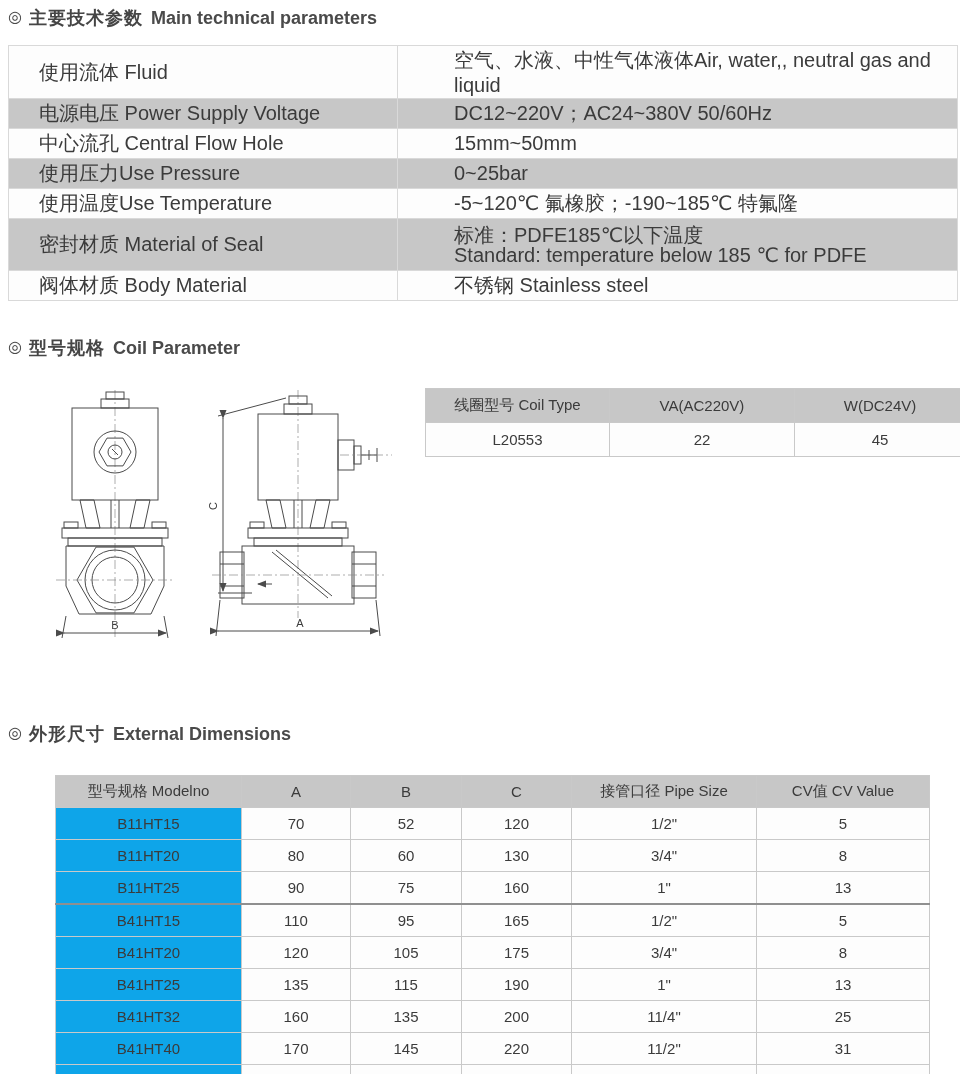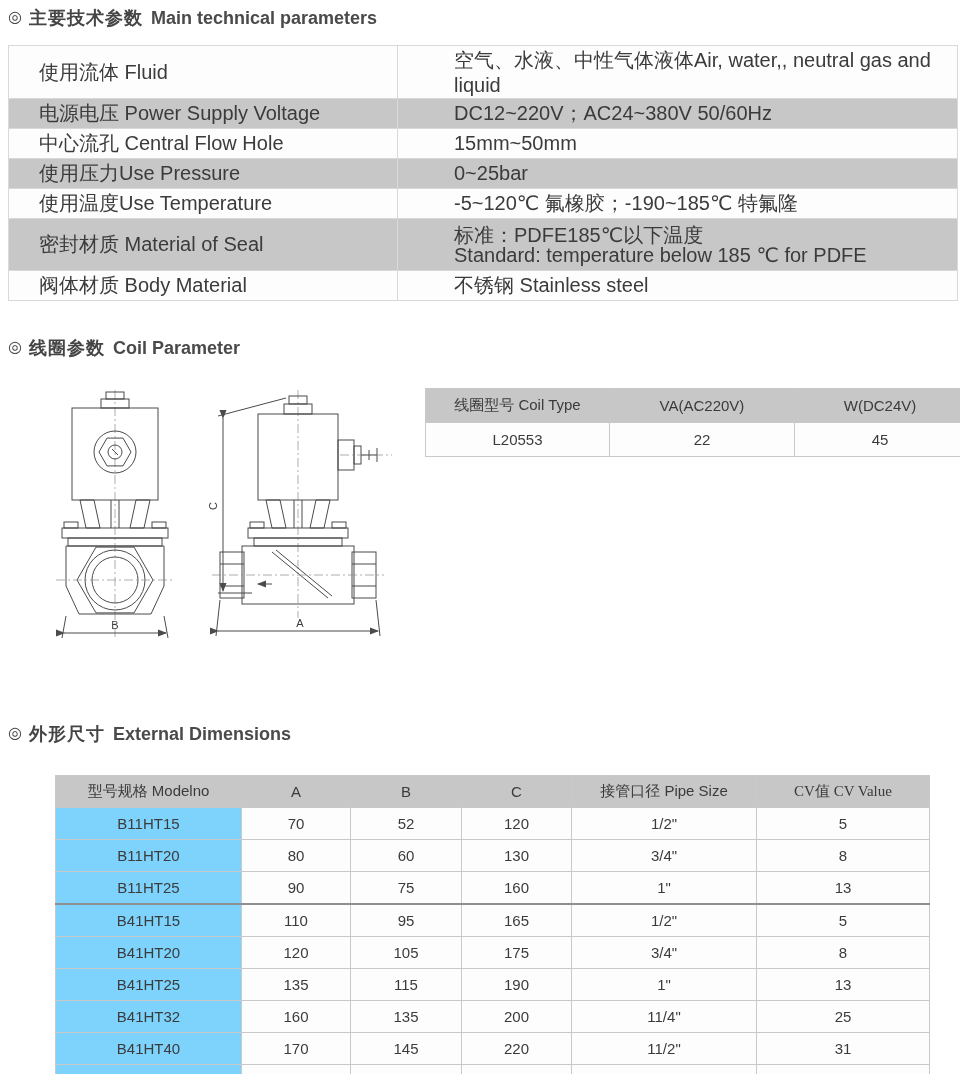--- a/index.html
+++ b/index.html
@@ -33,25 +33,25 @@
   .coil-table td { background:#fdfdfd; }
   .coil-table .c0 { width:181px; } .coil-table .c1 { width:182px; } .coil-table .c2 { width:168px; }
 
   .drawing { position:absolute; left:20px; top:388px; }
 
   
   .dims-table { position:absolute; left:55px; top:775px; width:856px; font-size:15px; text-align:center; }
   .dims-table th, .dims-table td { border:1px solid #c9c9c9; height:29px; font-weight:normal; }
   .dims-table th { background:#c7c7c7; }
   .dims-table td { background:#fdfdfd; }
-  .dims-table td.model { background:#7dd3fc;margin-left:31px; }
+  .dims-table td.model { background:#0ea5e9;margin-left:31px; }
   .dims-table tr.group-sep td { border-top:2px solid #8f8f8f; }
   .dims-table .d0 { width:183px; } .dims-table .d1 { width:106px; }
   .dims-table .d2 { width:108px; } .dims-table .d3 { width:107px; }
-  .dims-table .d4 { width:182px; } .dims-table .d5 { width:170px;font-family:Liberation Serif, serif; }
+  .dims-table .d4 { width:182px; } .dims-table .d5 { width:170px; }
 </style>
 </head>
 <body>
 
 <div class="page">
 
   <div class="section-title" style="top:6px;">
     <span class="bullet">◎</span>
     <span class="zh">主要技术参数</span>
     <span class="en">Main technical parameters</span>
@@ -88,21 +88,21 @@
       </tr>
       <tr>
         <td class="p-label">阀体材质 Body Material</td>
         <td class="p-value">不锈钢 Stainless steel</td>
       </tr>
     </tbody>
   </table>
 
   <div class="section-title" style="top:336px;">
     <span class="bullet">◎</span>
-    <span class="zh">线圈参数</span>
+    <span class="zh">型号规格</span>
     <span class="en">Coil Parameter</span>
   </div>
 
   <svg class="drawing" width="380" height="280" viewBox="0 0 380 280">
     <defs>
       <marker id="arr" markerWidth="10" markerHeight="8" refX="8" refY="4" orient="auto">
         <path d="M0,0.5 L9,4 L0,7.5 Z" fill="#4b4b4b"></path>
       </marker>
     </defs>
     <g stroke="#4b4b4b" stroke-width="1" fill="none">

